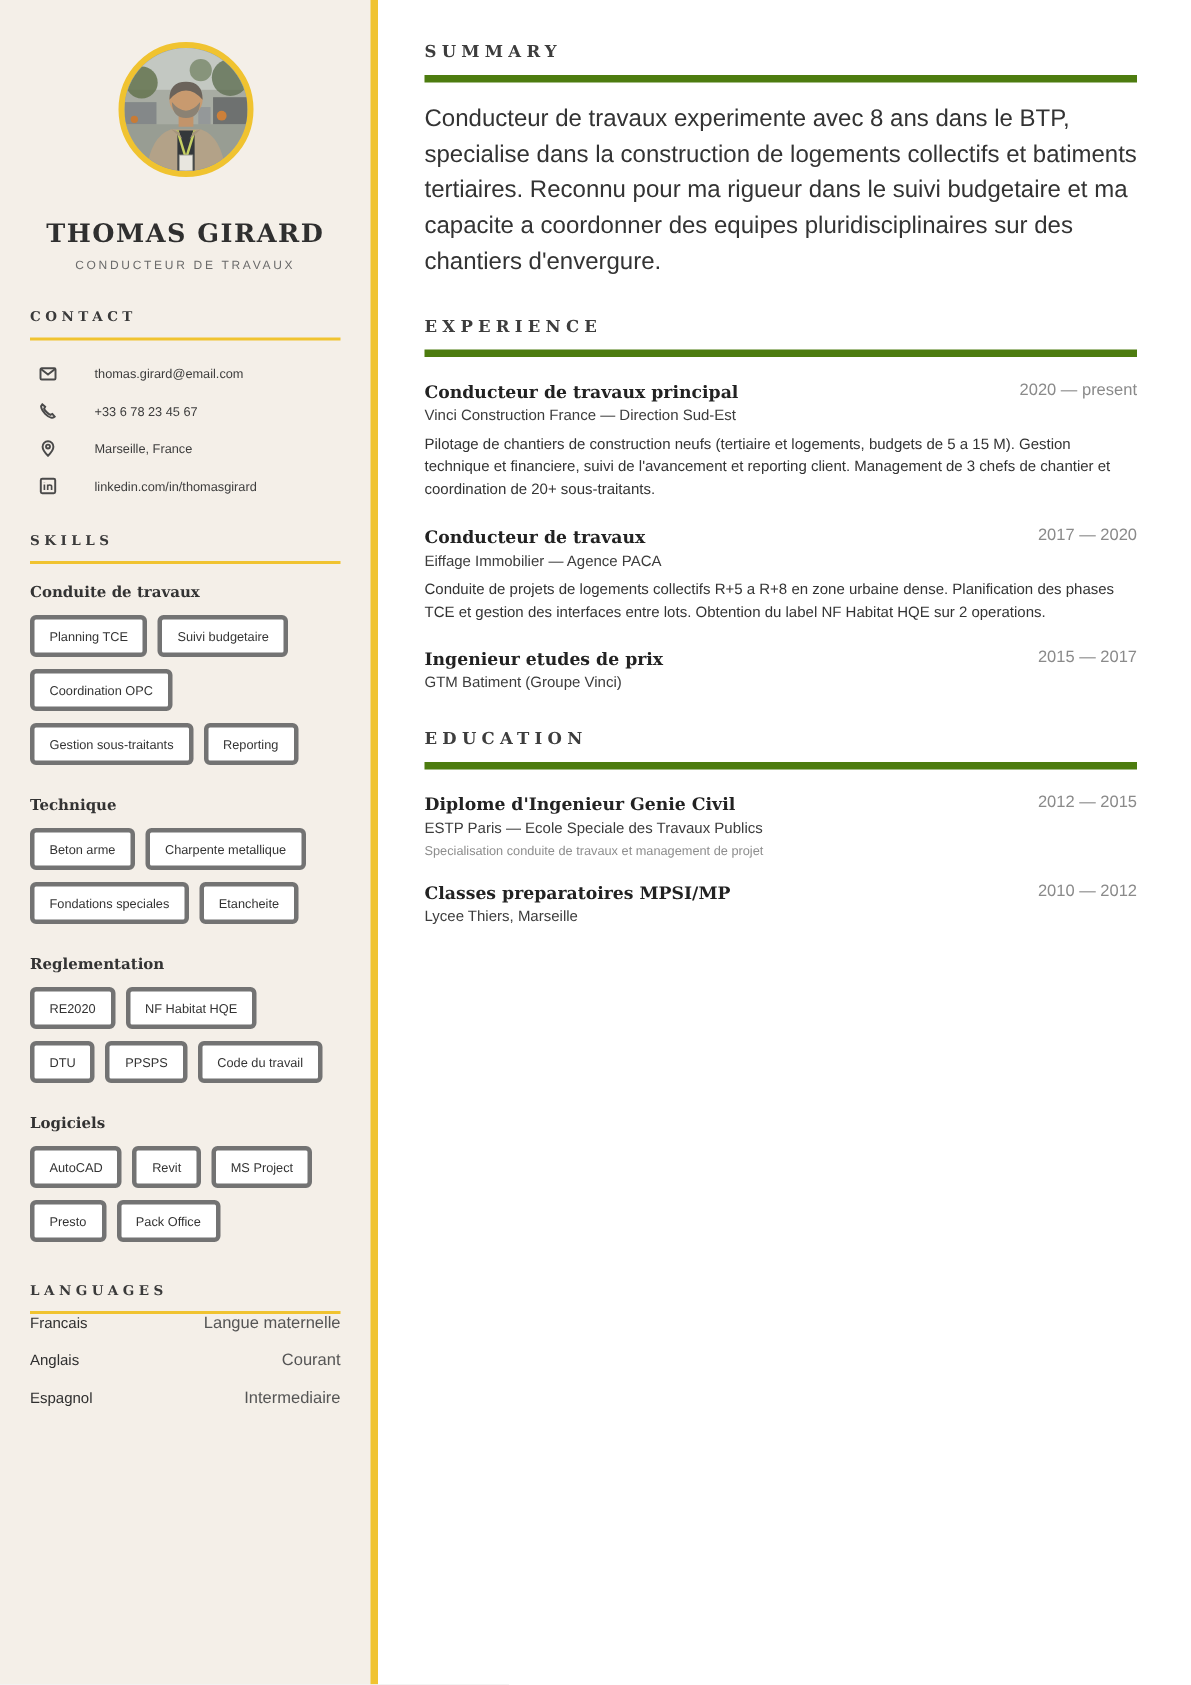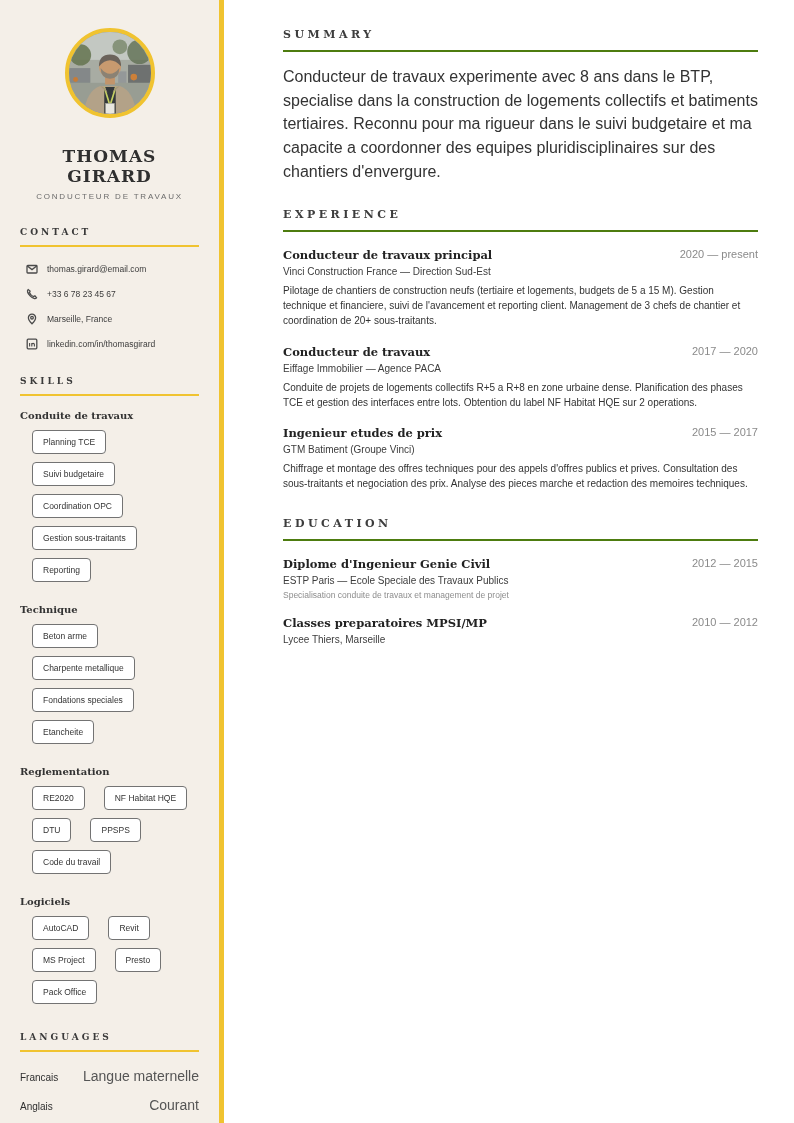--- a/index.html
+++ b/index.html
@@ -4,21 +4,21 @@
 <style>
   * { margin:0; padding:0; box-sizing:border-box; }
   html,body { background:#e9e9e9; }
   .page {
     position:relative; width:794px; height:1123px; margin:0 auto;
     background:#ffffff; overflow:hidden;
     font-family:"Liberation Sans", sans-serif; color:#333;
   }
   
   .sidebar {
-    position:absolute; left:0; top:0; bottom:0; width:224px;
+    position:absolute; left:0; top:0; bottom:0; width:252px;
     background:#F4EFE8; border-right:5px solid #F0C330;
     padding:28px 20px 20px 20px;
   }
   .photo-wrap { width:90px; height:90px; margin:0 auto; border-radius:50%;
     border:4px solid #F0C330; overflow:hidden; background:#99a095; }
   .photo-wrap svg { display:block; width:100%; height:100%; }
   .name {
     margin-top:28px; text-align:center;
     font-family:"DejaVu Serif", serif; font-weight:bold;
     font-size:17px; letter-spacing:1px; color:#2f2f2f;
@@ -27,45 +27,45 @@
     margin-top:6px; text-align:center;
     font-size:8px; letter-spacing:1.8px; color:#6b6b6b;
   }
   .side-heading {
     margin-top:26px; padding-bottom:8px;
     font-family:"DejaVu Serif", serif; font-weight:bold;
     font-size:9px; letter-spacing:3px; color:#3a3a3a;
     border-bottom:2.5px solid #F0C330;
   }
   .contact-list { margin-top:16px; }
-  .contact-row { display:flex; align-items:center; margin-bottom:13px; }
+  .contact-row { display:flex; align-items:center; margin-bottom:13px;gap:16px; }
   .contact-row .cicon { width:12px; height:12px; flex:0 0 12px; margin-left:6px; margin-right:9px; }
   .contact-row .cicon svg { display:block; width:12px; height:12px; stroke:#4a4a4a; fill:none; stroke-width:1.3; }
   .contact-text { font-size:8.5px; color:#3c3c3c; }
   .skill-cat { margin-top:14px; }
   .skill-cat-label {
     font-family:"DejaVu Serif", serif; font-weight:bold;
     font-size:10px; color:#333; margin-bottom:9px;
   }
   .chips { display:flex; flex-wrap:wrap; }
   .chip {
-    background:#ffffff; border:1px solid #737373; border-radius:4px;
-    padding:6px 10px; margin:0 7px 8px 12px;
+    background:#ffffff; border:3px solid #737373; border-radius:4px;
+    padding:6px 10px; margin:0 7px 8px 0;
     font-size:8.5px; color:#333; white-space:nowrap;
   }
-  .lang-list { margin-top:16px; }
+  .lang-list { }
   .lang-row { display:flex; justify-content:space-between; align-items:baseline; margin-bottom:13px; }
   .lang-name { font-size:10px; color:#2f2f2f; }
-  .lang-level { font-size:14px; color:#555; }
+  .lang-level { font-size:11px; color:#555; }
   
   .main { position:absolute; left:257px; top:0; right:0; bottom:0; padding:28px 36px 0 26px; }
   .main-heading {
     font-family:"DejaVu Serif", serif; font-weight:bold;
     font-size:11px; letter-spacing:3.5px; color:#3d3d3d;
-    padding-bottom:9px; border-bottom:2px solid #4d7c0f;
+    padding-bottom:9px; border-bottom:5px solid #4d7c0f;
   }
   .summary-text { margin-top:13px; font-size:16px; line-height:1.48; color:#333; }
   .section { margin-top:25px; }
   .entry { margin-top:16px; }
   .entry-head { display:flex; justify-content:space-between; align-items:flex-start; }
   .entry-title { font-family:"DejaVu Serif", serif; font-weight:bold; font-size:11.5px; color:#222; }
   .entry-date { font-size:11px; color:#8a8a8a; white-space:nowrap; }
   .entry-sub { margin-top:4px; font-size:10px; color:#3c3c3c; }
   .entry-desc { margin-top:7px; font-size:10px; line-height:1.48; color:#333; }
   .entry-note { margin-top:4px; font-size:8.5px; color:#8d8d8d; }
@@ -236,21 +236,20 @@
         <div class="entry-sub">Eiffage Immobilier — Agence PACA</div>
         <p class="entry-desc">Conduite de projets de logements collectifs R+5 a R+8 en zone urbaine dense. Planification des phases TCE et gestion des interfaces entre lots. Obtention du label NF Habitat HQE sur 2 operations.</p>
       </div>
 
       <div class="entry">
         <div class="entry-head">
           <span class="entry-title">Ingenieur etudes de prix</span>
           <span class="entry-date">2015 — 2017</span>
         </div>
         <div class="entry-sub">GTM Batiment (Groupe Vinci)</div>
-        <p class="entry-desc">Chiffrage et montage des offres techniques pour des appels d'offres publics et prives. Consultation des sous-traitants et negociation des prix. Analyse des pieces marche et redaction des memoires techniques.</p>
       </div>
     </section>
 
     <section class="section">
       <div class="main-heading">EDUCATION</div>
 
       <div class="edu-entry">
         <div class="entry-head">
           <span class="entry-title">Diplome d'Ingenieur Genie Civil</span>
           <span class="entry-date">2012 — 2015</span>

